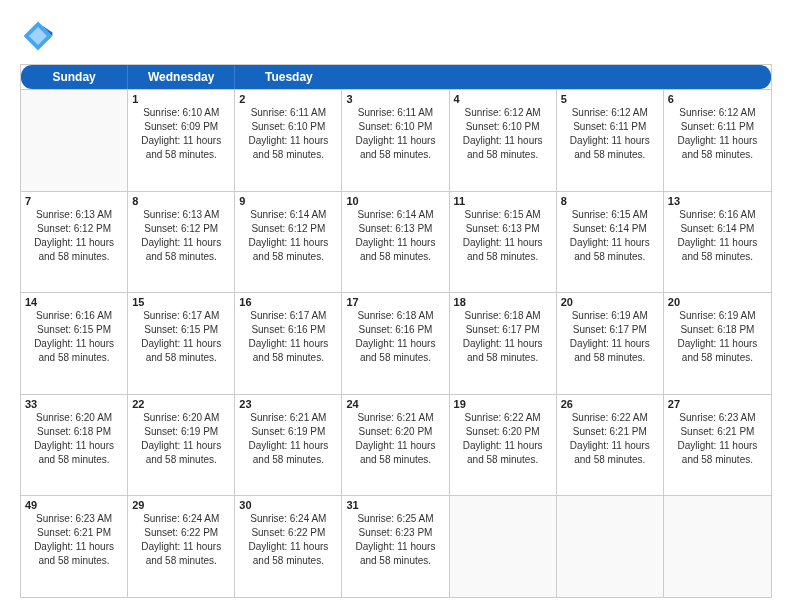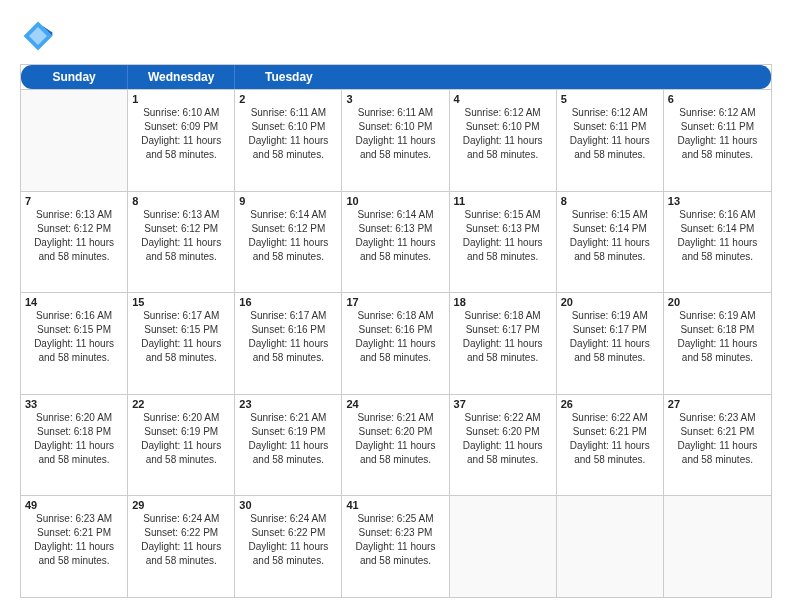--- a/index.html
+++ b/index.html
@@ -235,21 +235,21 @@
           </div>
           <div class="cal-cell">
             <div class="day-num">23</div>
             <div class="day-info">Sunrise: 6:21 AM<br>Sunset: 6:19 PM<br>Daylight: 11 hours<br>and 58 minutes.</div>
           </div>
           <div class="cal-cell">
             <div class="day-num">24</div>
             <div class="day-info">Sunrise: 6:21 AM<br>Sunset: 6:20 PM<br>Daylight: 11 hours<br>and 58 minutes.</div>
           </div>
           <div class="cal-cell">
-            <div class="day-num">37</div>
+            <div class="day-num">19</div>
             <div class="day-info">Sunrise: 6:22 AM<br>Sunset: 6:20 PM<br>Daylight: 11 hours<br>and 58 minutes.</div>
           </div>
           <div class="cal-cell">
             <div class="day-num">26</div>
             <div class="day-info">Sunrise: 6:22 AM<br>Sunset: 6:21 PM<br>Daylight: 11 hours<br>and 58 minutes.</div>
           </div>
           <div class="cal-cell">
             <div class="day-num">27</div>
             <div class="day-info">Sunrise: 6:23 AM<br>Sunset: 6:21 PM<br>Daylight: 11 hours<br>and 58 minutes.</div>
           </div>
@@ -261,21 +261,21 @@
           </div>
           <div class="cal-cell">
             <div class="day-num">29</div>
             <div class="day-info">Sunrise: 6:24 AM<br>Sunset: 6:22 PM<br>Daylight: 11 hours<br>and 58 minutes.</div>
           </div>
           <div class="cal-cell">
             <div class="day-num">30</div>
             <div class="day-info">Sunrise: 6:24 AM<br>Sunset: 6:22 PM<br>Daylight: 11 hours<br>and 58 minutes.</div>
           </div>
           <div class="cal-cell">
-            <div class="day-num">41</div>
+            <div class="day-num">31</div>
             <div class="day-info">Sunrise: 6:25 AM<br>Sunset: 6:23 PM<br>Daylight: 11 hours<br>and 58 minutes.</div>
           </div>
           <div class="cal-cell empty"></div>
           <div class="cal-cell empty"></div>
           <div class="cal-cell empty"></div>
         </div>
       </div>
   </div>
 </div>
 

